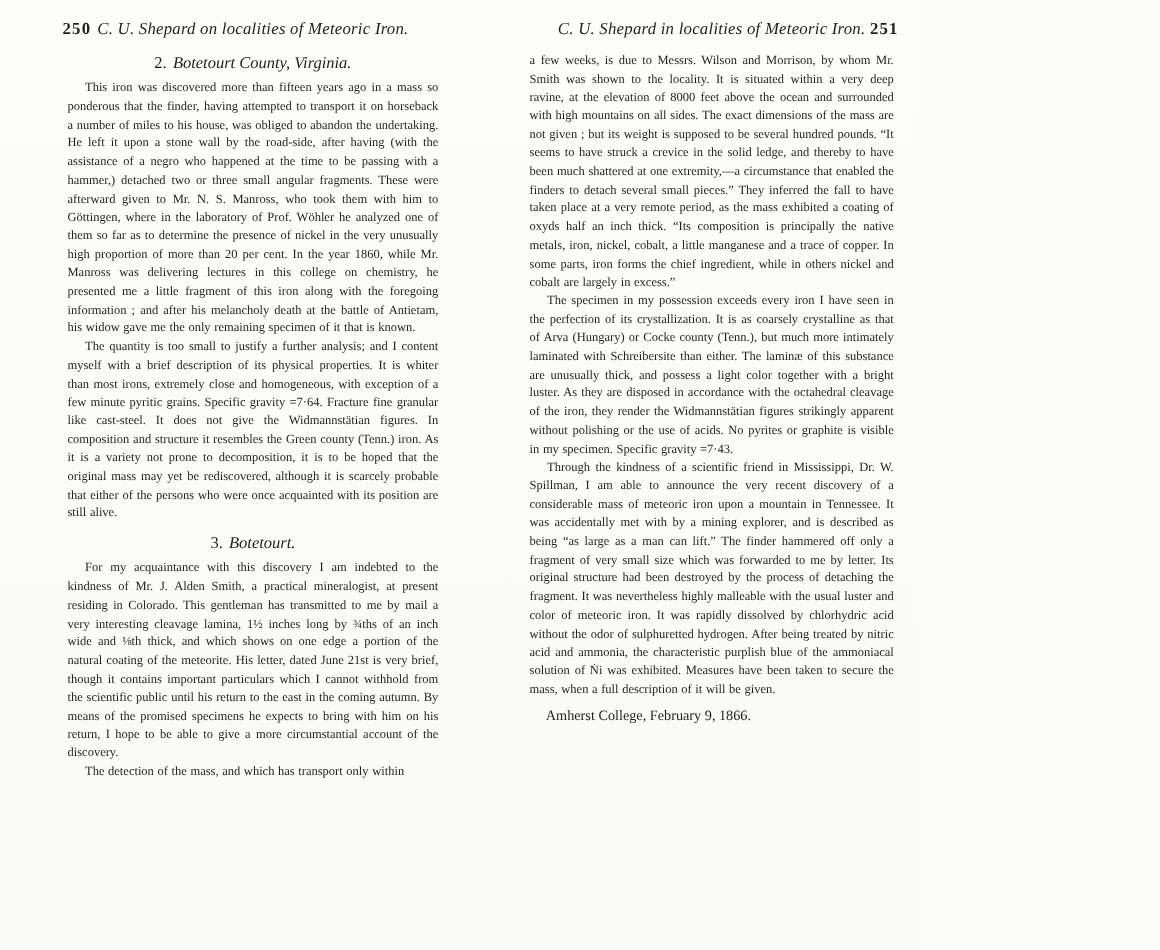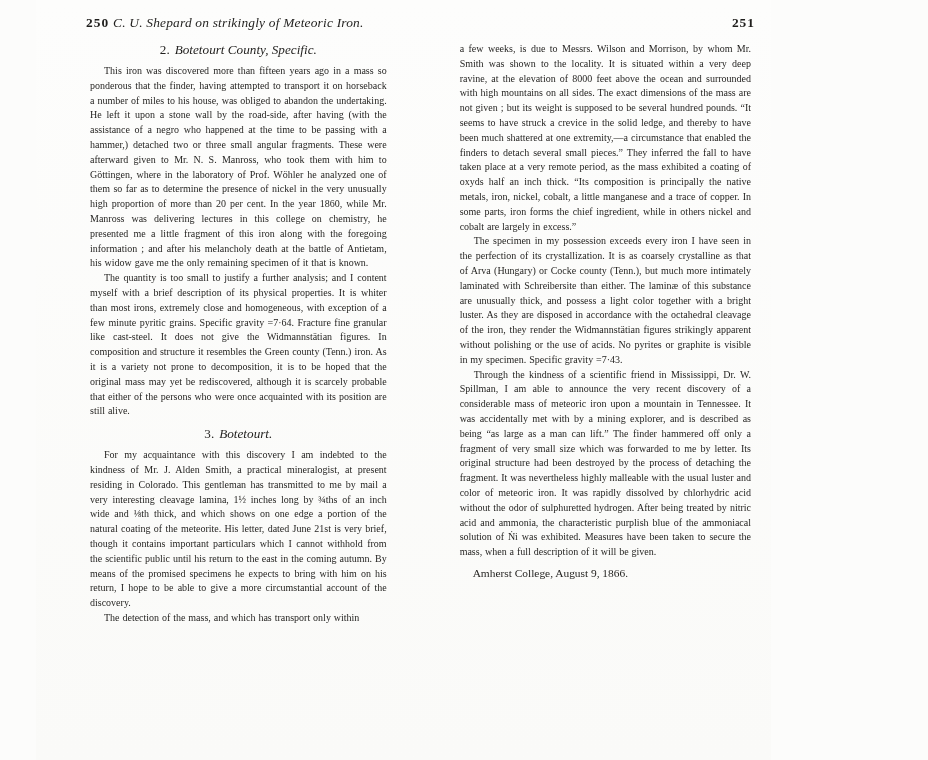--- a/index.html
+++ b/index.html
@@ -8,21 +8,20 @@
     width: 928px; height: 760px;
     background: #fcfcfb;
     font-family: "Liberation Serif", "DejaVu Serif", serif;
     color: #201f1d;
     overflow: hidden;
   }
   .spread {
     display: flex;
     width: 735px; height: 760px;
     background: linear-gradient(180deg, #fdfdfc 0%, #fafaf8 100%);
-    margin-left: 36px;
   }
   .page { width: 464px; position: relative; }
   .page-left  { padding: 15px 16px 0 54px; }
   .page-right { padding: 15px 20px 0 57px; }
 
   .running-header {
     position: relative;
     text-align: center;
     font-size: 13.4px;
     height: 19px;
@@ -59,45 +58,46 @@
   }
 </style>
 </head>
 <body>
 
 <div class="spread">
 
   <div class="page page-left">
     <div class="running-header">
       <span class="pagenum">250</span>
-      <span class="running-title">C. U. Shepard on strikingly of Meteoric Iron.</span>
+      <span class="running-title">C. U. Shepard on localities of Meteoric Iron.</span>
     </div>
 
     <div class="section-heading">
-      <span class="sec-num">2.</span><span class="sec-title">Botetourt County, Specific.</span>
+      <span class="sec-num">2.</span><span class="sec-title">Botetourt County, Virginia.</span>
     </div>
 
     <p class="body indent">This iron was discovered more than fifteen years ago in a mass so ponderous that the finder, having attempted to transport it on horseback a number of miles to his house, was obliged to abandon the undertaking. He left it upon a stone wall by the road-side, after having (with the assistance of a negro who happened at the time to be passing with a hammer,) detached two or three small angular fragments. These were afterward given to Mr. N. S. Manross, who took them with him to Göttingen, where in the laboratory of Prof. Wöhler he analyzed one of them so far as to determine the presence of nickel in the very unusually high proportion of more than 20 per cent. In the year 1860, while Mr. Manross was delivering lectures in this college on chemistry, he presented me a little fragment of this iron along with the foregoing information ; and after his melancholy death at the battle of Antietam, his widow gave me the only remaining specimen of it that is known.</p>
     <p class="body indent">The quantity is too small to justify a further analysis; and I content myself with a brief description of its physical properties. It is whiter than most irons, extremely close and homogeneous, with exception of a few minute pyritic grains. Specific gravity =7·64. Fracture fine granular like cast-steel. It does not give the Widmannstätian figures. In composition and structure it resembles the Green county (Tenn.) iron. As it is a variety not prone to decomposition, it is to be hoped that the original mass may yet be rediscovered, although it is scarcely probable that either of the persons who were once acquainted with its position are still alive.</p>
 
     <div class="section-heading">
       <span class="sec-num">3.</span><span class="sec-title">Botetourt.</span>
     </div>
 
     <p class="body indent">For my acquaintance with this discovery I am indebted to the kindness of Mr. J. Alden Smith, a practical mineralogist, at present residing in Colorado. This gentleman has transmitted to me by mail a very interesting cleavage lamina, 1½ inches long by ¾ths of an inch wide and ⅛th thick, and which shows on one edge a portion of the natural coating of the meteorite. His letter, dated June 21st is very brief, though it contains important particulars which I cannot withhold from the scientific public until his return to the east in the coming autumn. By means of the promised specimens he expects to bring with him on his return, I hope to be able to give a more circumstantial account of the discovery.</p>
     <p class="body indent">The detection of the mass, and which has transport only within</p>
   </div>
 
   <div class="page page-right">
     <div class="running-header">
+      <span class="running-title">C. U. Shepard in localities of Meteoric Iron.</span>
       <span class="pagenum">251</span>
     </div>
 
     <p class="body">a few weeks, is due to Messrs. Wilson and Morrison, by whom Mr. Smith was shown to the locality. It is situated within a very deep ravine, at the elevation of 8000 feet above the ocean and surrounded with high mountains on all sides. The exact dimensions of the mass are not given ; but its weight is supposed to be several hundred pounds. “It seems to have struck a crevice in the solid ledge, and thereby to have been much shattered at one extremity,—a circumstance that enabled the finders to detach several small pieces.” They inferred the fall to have taken place at a very remote period, as the mass exhibited a coating of oxyds half an inch thick. “Its composition is principally the native metals, iron, nickel, cobalt, a little manganese and a trace of copper. In some parts, iron forms the chief ingredient, while in others nickel and cobalt are largely in excess.”</p>
     <p class="body indent">The specimen in my possession exceeds every iron I have seen in the perfection of its crystallization. It is as coarsely crystalline as that of Arva (Hungary) or Cocke county (Tenn.), but much more intimately laminated with Schreibersite than either. The laminæ of this substance are unusually thick, and possess a light color together with a bright luster. As they are disposed in accordance with the octahedral cleavage of the iron, they render the Widmannstätian figures strikingly apparent without polishing or the use of acids. No pyrites or graphite is visible in my specimen. Specific gravity =7·43.</p>
 
 
     <p class="body indent">Through the kindness of a scientific friend in Mississippi, Dr. W. Spillman, I am able to announce the very recent discovery of a considerable mass of meteoric iron upon a mountain in Tennessee. It was accidentally met with by a mining explorer, and is described as being “as large as a man can lift.” The finder hammered off only a fragment of very small size which was forwarded to me by letter. Its original structure had been destroyed by the process of detaching the fragment. It was nevertheless highly malleable with the usual luster and color of meteoric iron. It was rapidly dissolved by chlorhydric acid without the odor of sulphuretted hydrogen. After being treated by nitric acid and ammonia, the characteristic purplish blue of the ammoniacal solution of Ṅi was exhibited. Measures have been taken to secure the mass, when a full description of it will be given.</p>
 
-    <div class="signature">Amherst College, August 9, 1866.</div>
+    <div class="signature">Amherst College, February 9, 1866.</div>
   </div>
 
 </div>
 
 </body></html>

